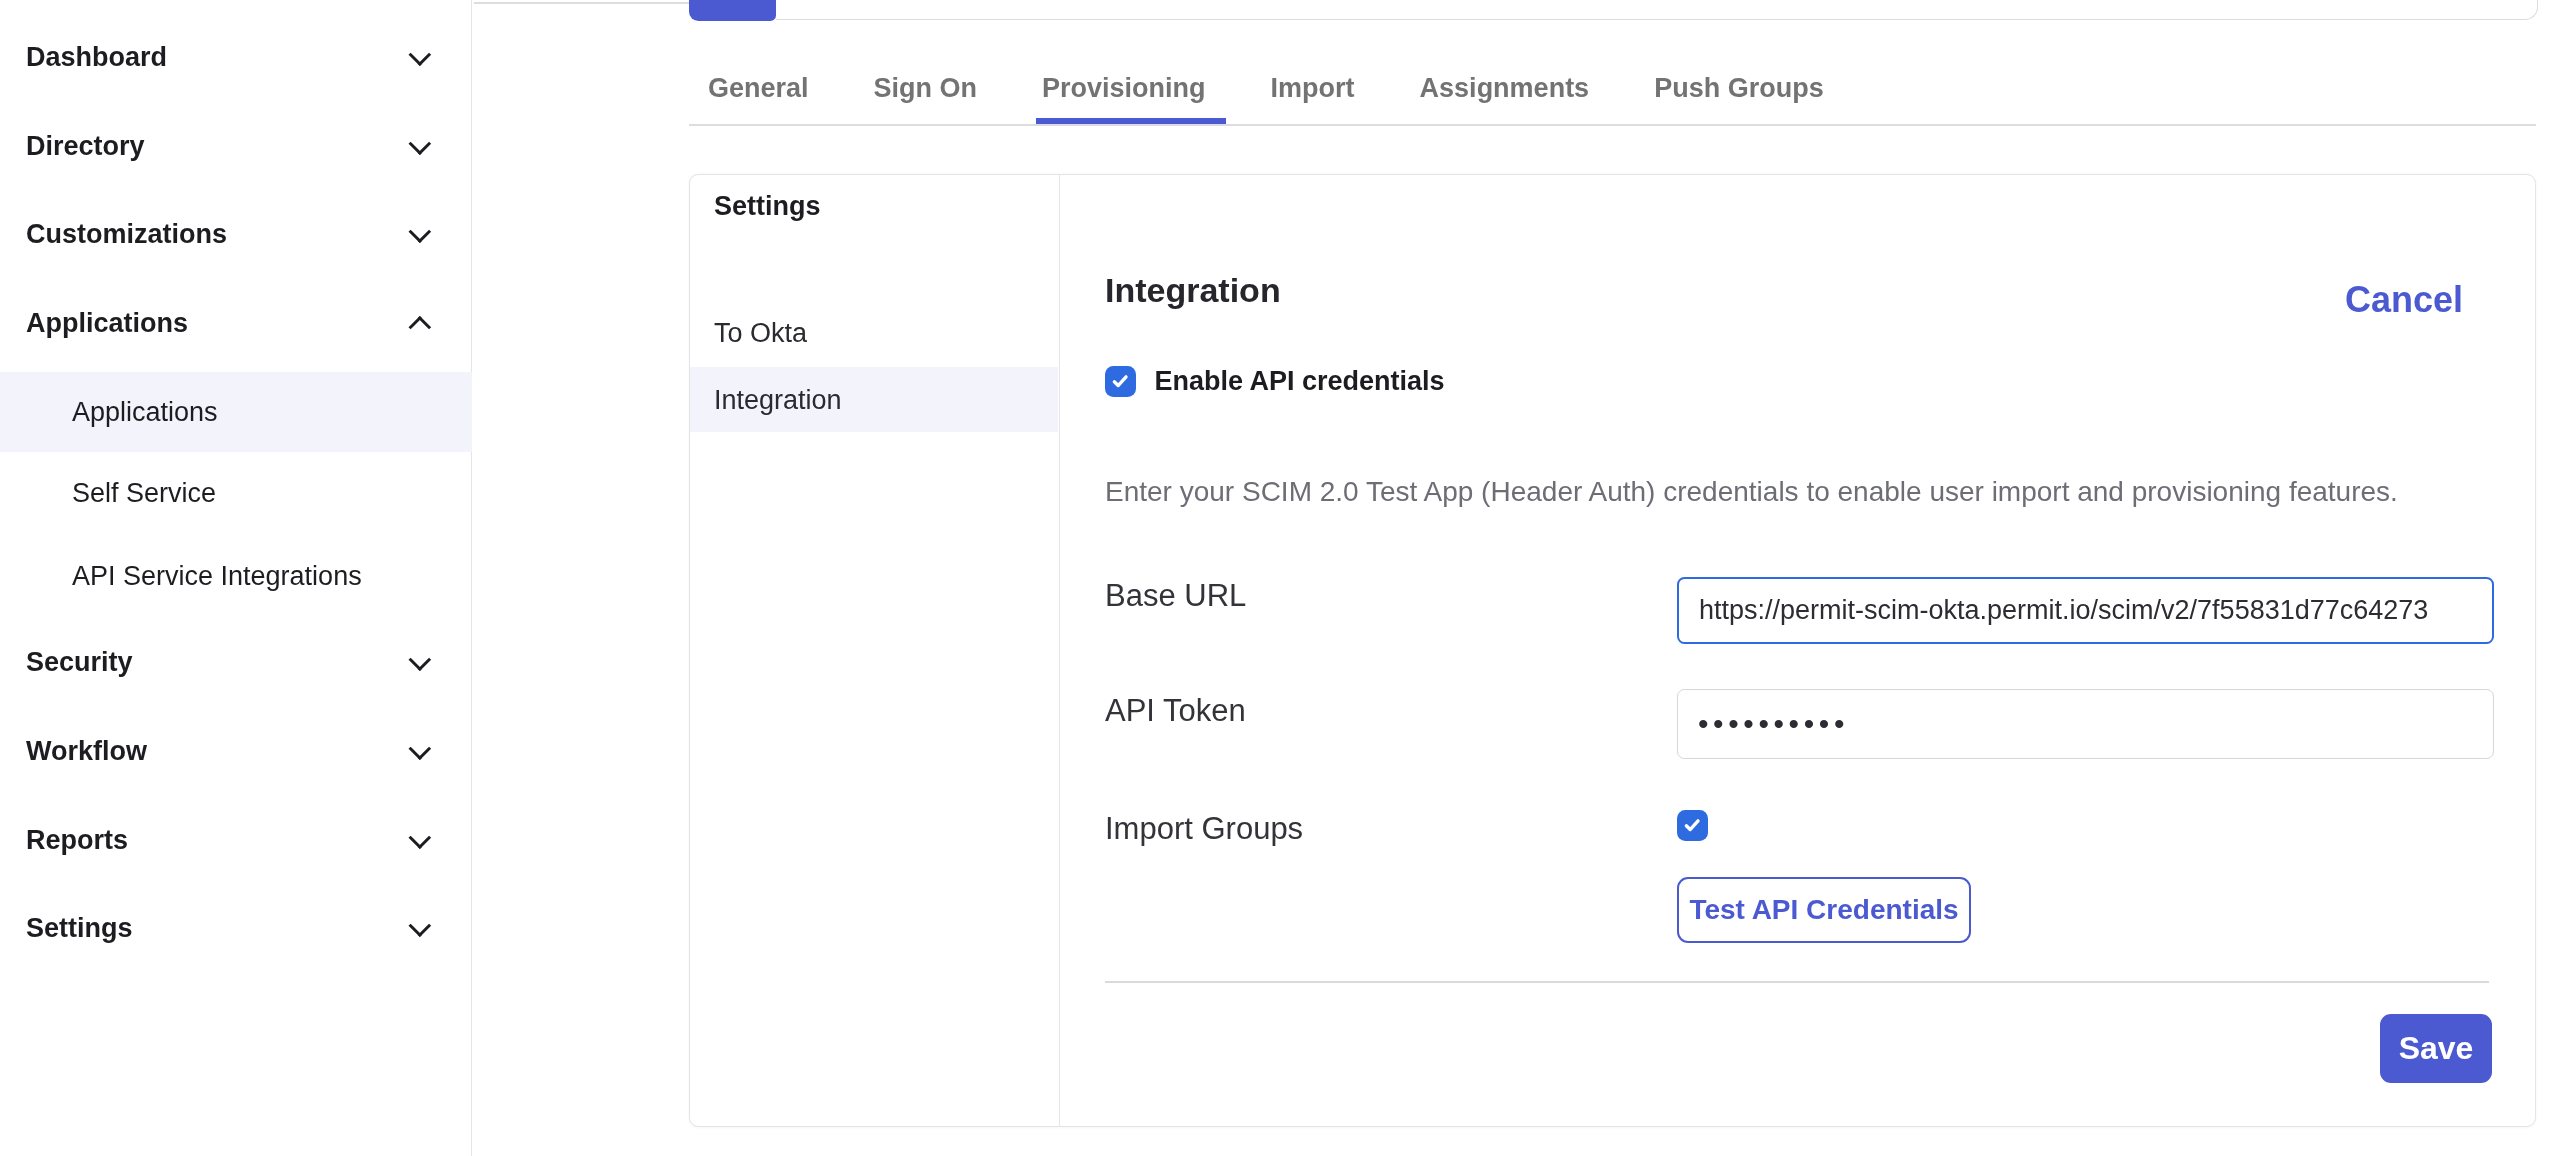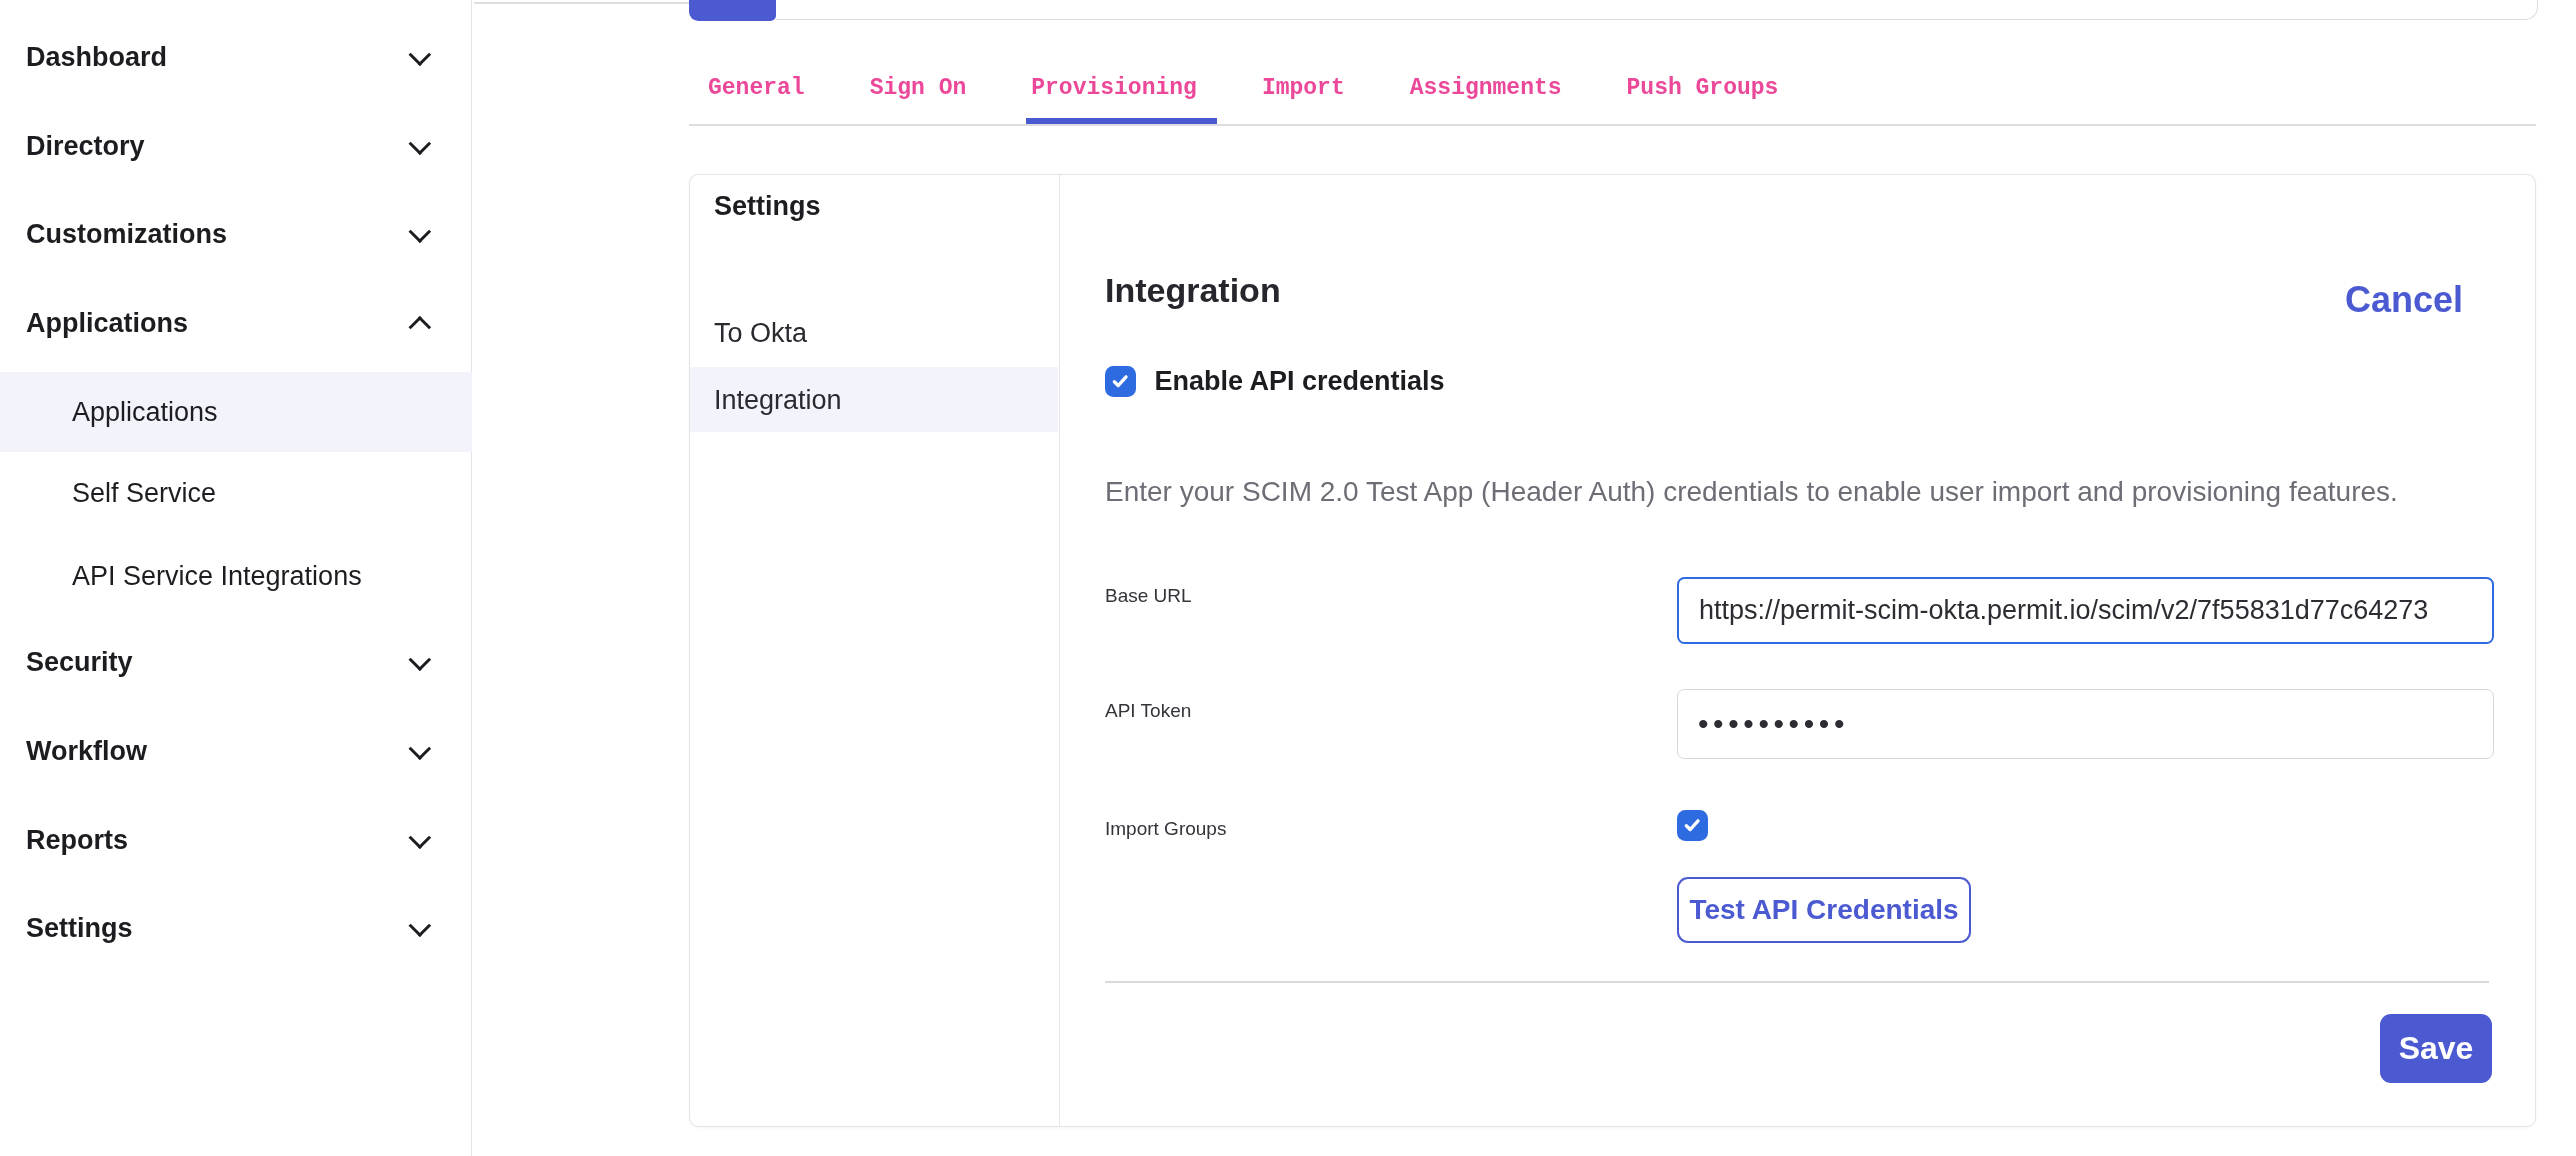--- a/index.html
+++ b/index.html
@@ -15,21 +15,21 @@
   .chev.down { transform:translateY(-72%) rotate(45deg); }
   .chev.up   { transform:translateY(-28%) rotate(-135deg); }
 
   
   .topline-left { position:absolute; left:474px; top:1.9px; width:216px; height:1.9px; background:#dcdce1; }
   .toptab-bar { position:absolute; left:776px; top:-11px; width:1762px; height:31px; border-bottom:1.9px solid #dcdce1; border-right:1.9px solid #dcdce1; border-bottom-right-radius:13px; }
   .toptab-indicator { position:absolute; left:689px; top:0; width:87px; height:21px; background:#4c5ad2; border-radius:0 0 5.6px 9.3px; }
 
   
   .tabs { position:absolute; left:708px; top:73px; display:flex; gap:65px; }
-  .tab { position:relative; font-size:23px; font-weight:700; color:#ec4899; line-height:31px; cursor:pointer; white-space:nowrap;font-family:Liberation Mono, monospace; }
+  .tab { position:relative; font-size:27px; font-weight:700; color:#737373; line-height:31px; cursor:pointer; white-space:nowrap; }
   .tab.active::after { content:""; position:absolute; left:-5.6px; right:-20.4px; top:45px; height:7.4px; background:#4c5ad2; }
   .tabs-underline { position:absolute; left:689px; top:124px; width:1847px; height:1.9px; background:#dcdce1; }
 
   
   .card { position:absolute; left:689px; top:174px; width:1847px; height:953px; background:#fff; border:1.9px solid #e3e3e8; border-radius:9.3px; box-shadow:0 0.9px 3.7px rgba(0,0,0,0.04); }
 
   
   .panel-nav { position:absolute; left:0; top:0; width:370px; height:100%; border-right:1.9px solid #e6e6ea; }
   .pn-header { position:absolute; left:24px; top:11px; height:41px; line-height:41px; font-size:27px; font-weight:700; color:#1d1d21; }
   .pn-item { position:absolute; left:0; width:368px; height:41px; line-height:41px; padding-left:24px; font-size:27px; font-weight:400; color:#2a2a30; cursor:pointer; }
@@ -38,21 +38,21 @@
   .pn-item.i3 { top:205px; }
   .pn-band { position:absolute; left:0; top:192px; width:368px; height:65px; background:#f3f4fb; }
 
   
   .content-title { position:absolute; left:415px; top:96px; font-size:34px; font-weight:700; color:#26262c; }
   .cancel-link { position:absolute; right:72px; top:104px; font-size:36px; font-weight:700; color:#4c5ad2; cursor:pointer; }
   .checkbox { width:31px; height:31px; background:#2e6be0; border-radius:8.3px; display:flex; align-items:center; justify-content:center; cursor:pointer; }
   .enable-row { position:absolute; left:415px; top:191px; display:flex; align-items:center; gap:18.5px; }
   .enable-label { font-size:27px; font-weight:700; color:#1d1d21; line-height:31px; }
   .description { position:absolute; left:415px; top:301px; width:1573px; font-size:28px; font-weight:400; color:#6d6d76; line-height:31px; }
-  .field-label { position:absolute; left:415px; font-size:19px; font-weight:400; color:#33333a; line-height:31px; }
+  .field-label { position:absolute; left:415px; font-size:31px; font-weight:400; color:#33333a; line-height:31px; }
   .lbl-baseurl { top:405px; }
   .lbl-token   { top:520px; }
   .lbl-groups  { top:638px; }
   .text-input { position:absolute; left:987px; width:817px; font-family:"Liberation Sans", sans-serif; font-size:27px; color:#2c2c32; background:#fff; outline:none; padding:0 20px; }
   .input-baseurl { top:402px; height:67px; border:2.8px solid #2e6be0; border-radius:7.4px; }
   .input-token   { top:514px; height:70px; border:1.9px solid #d6d6db; border-radius:7.4px; font-size:30px; letter-spacing:4.6px; }
   .groups-checkbox { position:absolute; left:987px; top:635px; }
   .test-btn { position:absolute; left:987px; top:702px; width:294px; height:66px; background:#fff; border:2.8px solid #4c5ad2; border-radius:11px; color:#4c5ad2; font-family:"Liberation Sans", sans-serif; font-size:28px; font-weight:700; cursor:pointer; }
   .content-divider { position:absolute; left:415px; top:806px; width:1384px; height:1.9px; background:#d9d9de; }
   .save-btn { position:absolute; right:43px; top:839px; width:112px; height:69px; background:#4c5ad2; border:none; border-radius:11px; color:#ffffff; font-family:"Liberation Sans", sans-serif; font-size:32px; font-weight:700; cursor:pointer; }

